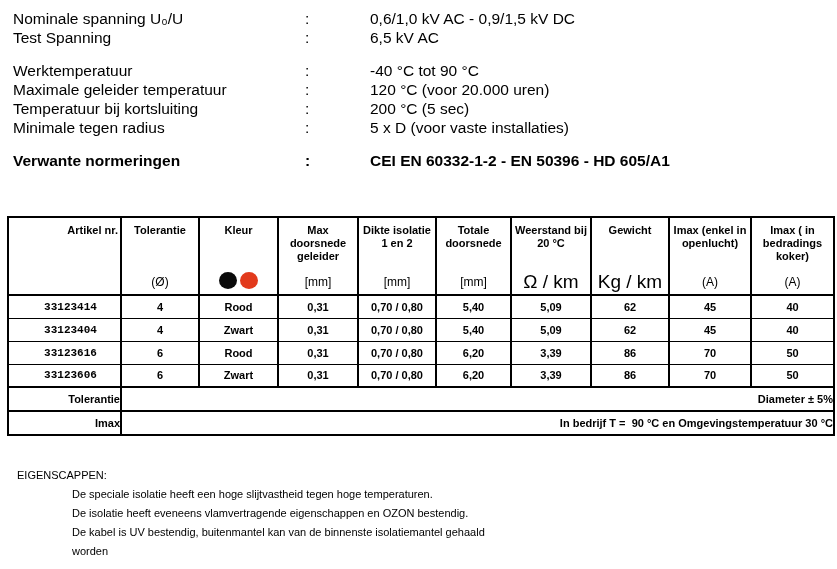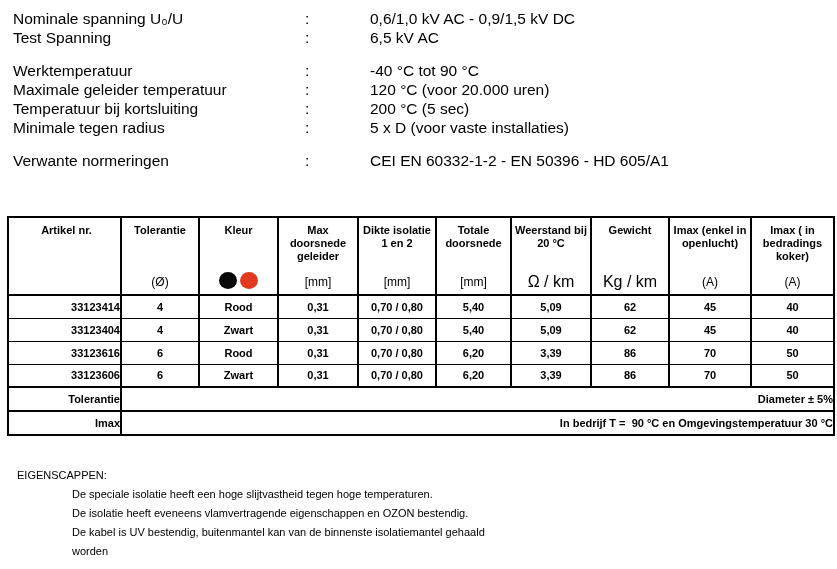--- a/index.html
+++ b/index.html
@@ -8,21 +8,21 @@
     width:837px; height:569px;
     font-family:"Liberation Sans", sans-serif;
     color:#000;
     overflow:hidden;
   }
   .page { position:relative; width:837px; height:569px; }
 
   
   .specs { padding:9px 0 0 13px; font-size:15.5px; line-height:19px; }
   .spec-group { margin-bottom:14px; }
-  .spec-group:last-child { margin-bottom:16px; }
+  .spec-group:last-child { margin-bottom:16px;font-weight:bold; }
   .spec-row { display:flex; }
   .spec-label { width:292px; flex:0 0 292px; }
   .spec-colon { width:65px; flex:0 0 65px; }
   .spec-value { white-space:nowrap; }
 
   
   table.article {
     border-collapse:collapse;
     table-layout:fixed;
     width:826px;
@@ -32,32 +32,32 @@
   table.article th, table.article td { border:2px solid #000; }
   col.c0{width:113px} col.c1{width:78px} col.c2{width:79px} col.c3{width:80px}
   col.c4{width:78px} col.c5{width:75px} col.c6{width:80px} col.c7{width:78px}
   col.c8{width:82px} col.c9{width:83px}
 
   th { height:76px; vertical-align:top; font-weight:bold; padding:0; text-align:center; }
   .hwrap {
     display:flex; flex-direction:column; justify-content:space-between;
     height:76px; padding:6px 2px 5px 2px;
   }
-  th.first .hwrap { align-items:center; padding-left:6px; }
+  th.first .hwrap { align-items:flex-end; padding-left:6px; }
   .h-title { line-height:13px; }
   .h-unit { font-weight:normal; font-size:12px; line-height:14px; }
-  .h-unit.big { font-size:16px; }
+  .h-unit.big { font-size:19px; }
   .dots { display:flex; justify-content:center; align-items:center; gap:3px; height:18px; }
   .dot { width:18px; height:17px; border-radius:50%; }
 
   tr.data td {
     height:23px; text-align:center; font-weight:bold;
     border-top-width:1px; border-bottom-width:1px;
   }
-  tr.data td.first { text-align:right; padding-left:12px; }
+  tr.data td.first { text-align:center; padding-left:12px;font-family:Liberation Mono, monospace; }
   tr.foot td { height:24px; font-weight:bold; text-align:right; padding-left:6px; white-space:pre-wrap; }
 
   
   .props { margin:30px 0 0 17px; font-size:11px; line-height:19px; }
   .props-line { padding-left:55px; white-space:nowrap; }
 </style>
 </head>
 <body>
 
 <div class="page">

